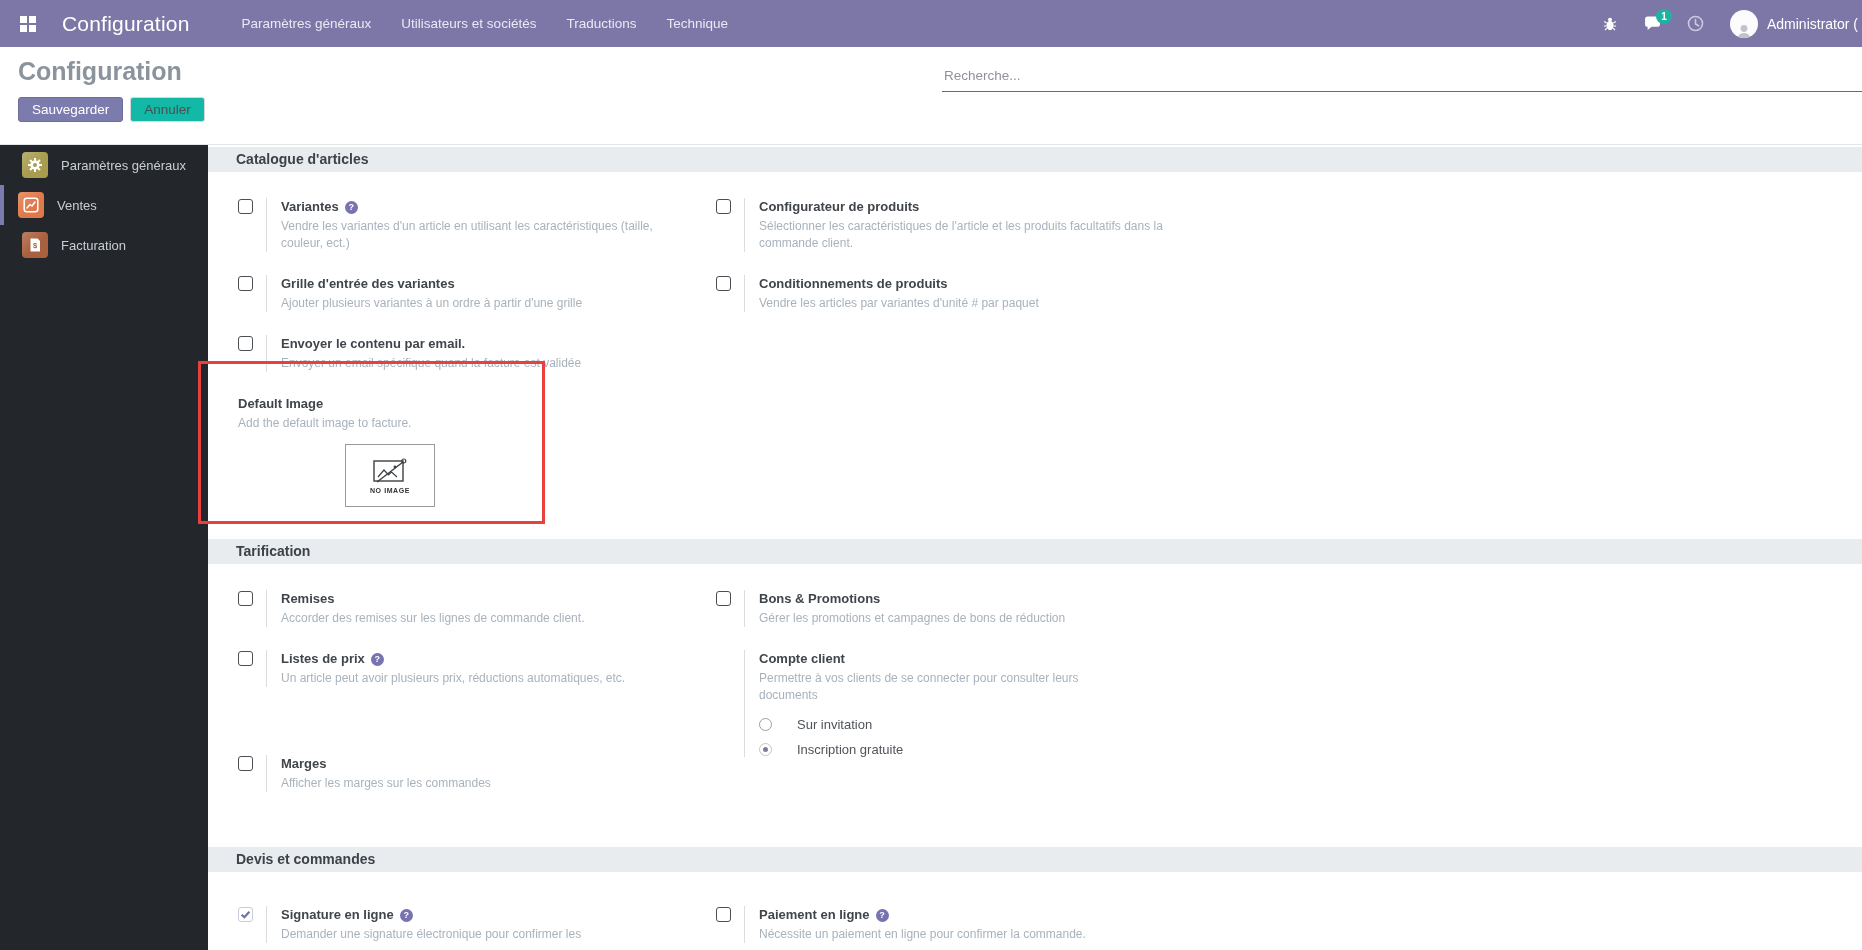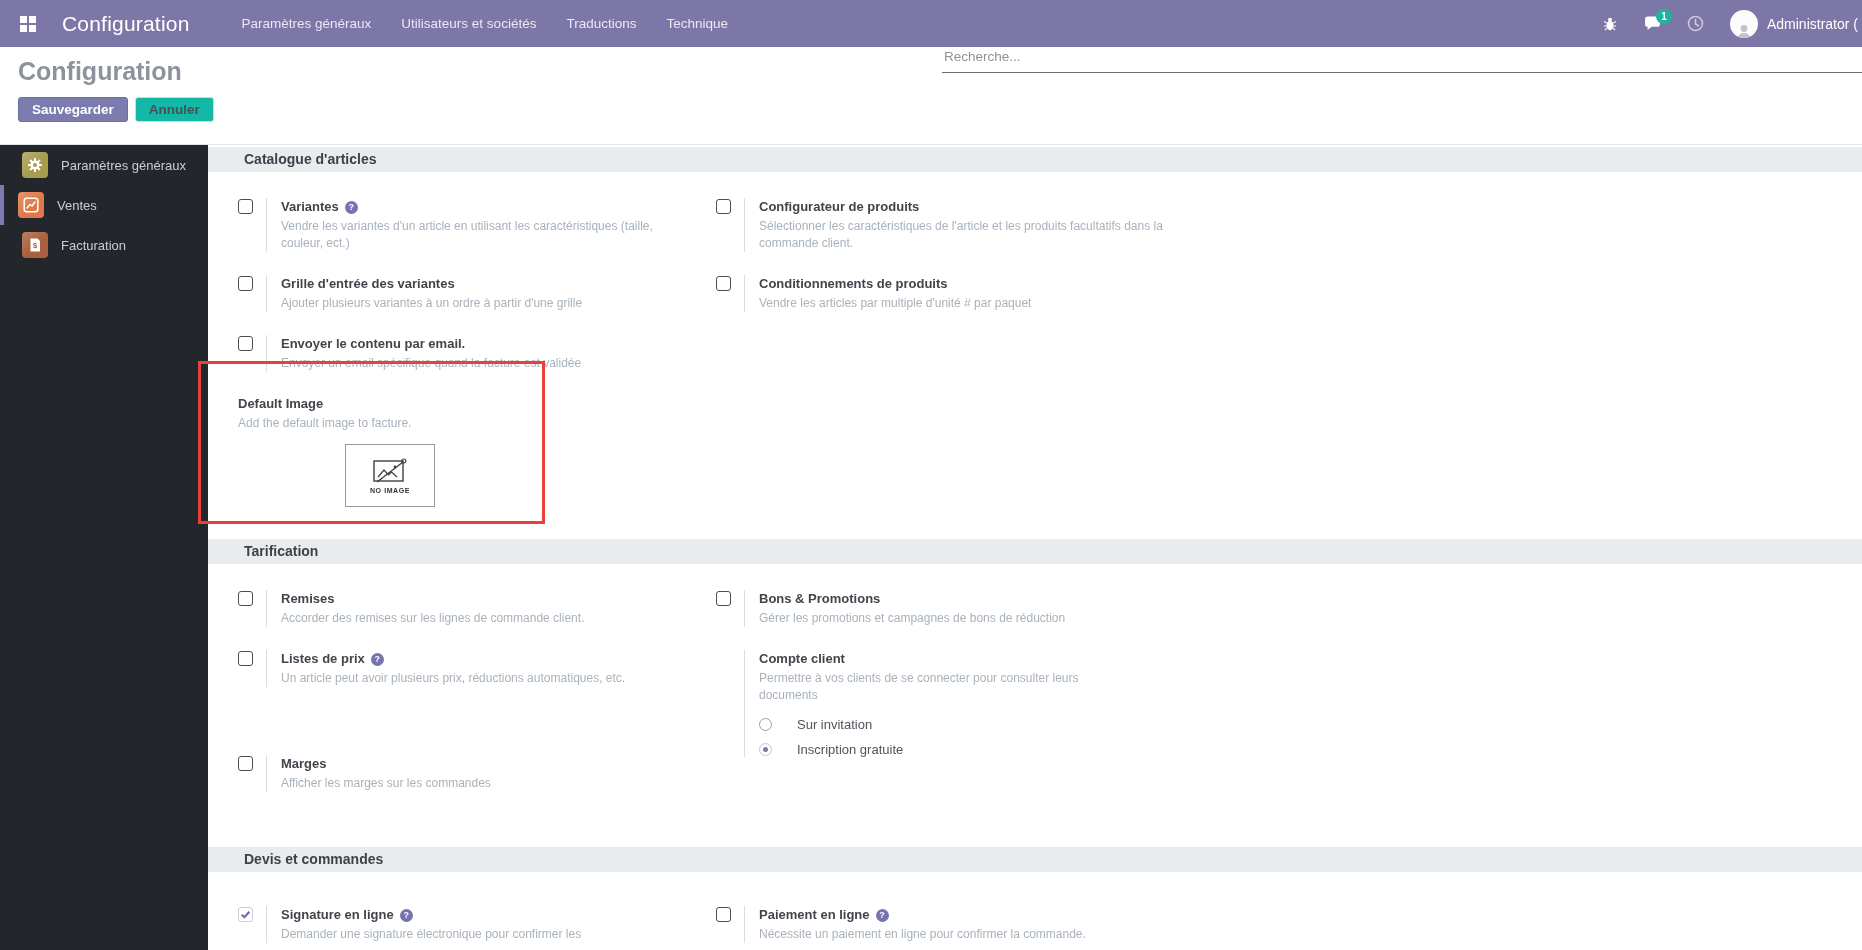--- a/index.html
+++ b/index.html
@@ -24,45 +24,45 @@
     align-items:flex-end; justify-content:center; overflow:hidden; }
   .user { display:flex; align-items:center; gap:9px; cursor:pointer; }
   .user-name { font-size:14px; color:#fff; white-space:nowrap; }
 
   
   .cpanel { position:relative; height:98px; background:#fff; border-bottom:1px solid #e3e6e9;
     padding:10px 0 0 18px; }
   .cp-title { font-size:25px; font-weight:600; color:#8b939c; }
   .cp-btns { margin-top:11px; display:flex; gap:7px; }
   .btn { font-size:13.5px; padding:4px 13px; border-radius:3px; cursor:pointer;
-    font-family:"Liberation Sans", sans-serif;font-weight:bold; }
+    font-family:"Liberation Sans", sans-serif; }
   .btn-primary { background:var(--accent,#7c7bad); border:1px solid #6e6d9c; color:#fff; }
   .btn-default { background:#14b8a6; border:1px solid #d5d8db; color:#4a4f54; }
-  .search { position:absolute; right:0; top:0; width:920px;margin-left:36px; }
+  .search { position:absolute; right:0; top:19px; width:920px;margin-left:36px; }
   .search input { width:100%; border:0; border-bottom:1px solid #6d6d6d; font-size:13.5px;
     padding:2px 2px 8px 2px; outline:none; color:#333; font-family:"Liberation Sans", sans-serif; }
   .search input::placeholder { color:#8e9298; }
 
   
   .main { display:flex; height:805px; }
   .sidebar { width:208px; flex-shrink:0; background:#23272b; }
   .side-item { height:40px; display:flex; align-items:center; padding-left:18px; cursor:pointer;
     border-left:4px solid transparent; }
   .side-item.active { border-left-color:var(--accent,#7c7bad); padding-left:14px; }
   .sicon { width:26px; height:26px; border-radius:4px; display:flex; align-items:center;
     justify-content:center; margin-right:13px; flex-shrink:0;
     background-image:linear-gradient(135deg, rgba(255,255,255,.2) 0%, rgba(255,255,255,0) 55%); }
   .ic-gear { background-color:var(--icon-gear,#a89c4e); }
   .ic-sales { background-color:var(--icon-sales,#e0794a); }
   .ic-inv { background-color:var(--icon-invoice,#a9603e); }
   .side-label { font-size:13px; color:#c9ced3; }
 
   .content { flex:1; background:#fff; position:relative; }
   .band { height:25px; line-height:25px; background:#e9ecef; font-size:14px; font-weight:bold;
-    color:#3c4248; padding-left:36px; margin-top:2px; }
+    color:#3c4248; padding-left:28px; margin-top:2px; }
   .rows { padding:26px 0 30px 30px; }
   .cols { display:flex; }
   .col-left { width:478px; flex-shrink:0; }
   .col-right { width:540px; }
 
   .sbox { display:flex; margin-bottom:23px; }
   .cb { width:15px; height:15px; border:1px solid #4b4f54; border-radius:3px; margin-right:13px;
     margin-top:1px; flex-shrink:0; position:relative; background:#fff; cursor:pointer; }
   .cb .mark { display:none; position:absolute; left:1px; top:1px; }
   .cb.checked { border-color:#c9cbdd; }
@@ -257,21 +257,21 @@
               <div>
                 <div class="slabel">Configurateur de produits</div>
                 <div class="sdesc">Sélectionner les caractéristiques de l'article et les produits facultatifs dans la commande client.</div>
               </div>
             </div>
             <div class="sbox">
               <span class="cb"></span>
               <span class="vline"></span>
               <div>
                 <div class="slabel">Conditionnements de produits</div>
-                <div class="sdesc">Vendre les articles par multiple d'unité # par paquet</div>
+                <div class="sdesc">Vendre les articles par variantes d'unité # par paquet</div>
               </div>
             </div>
           </div>
         </div>
       </div>
 
       <div class="band"><span>Tarification</span></div>
       <div class="rows">
         <div class="cols">
           <div class="col-left">

